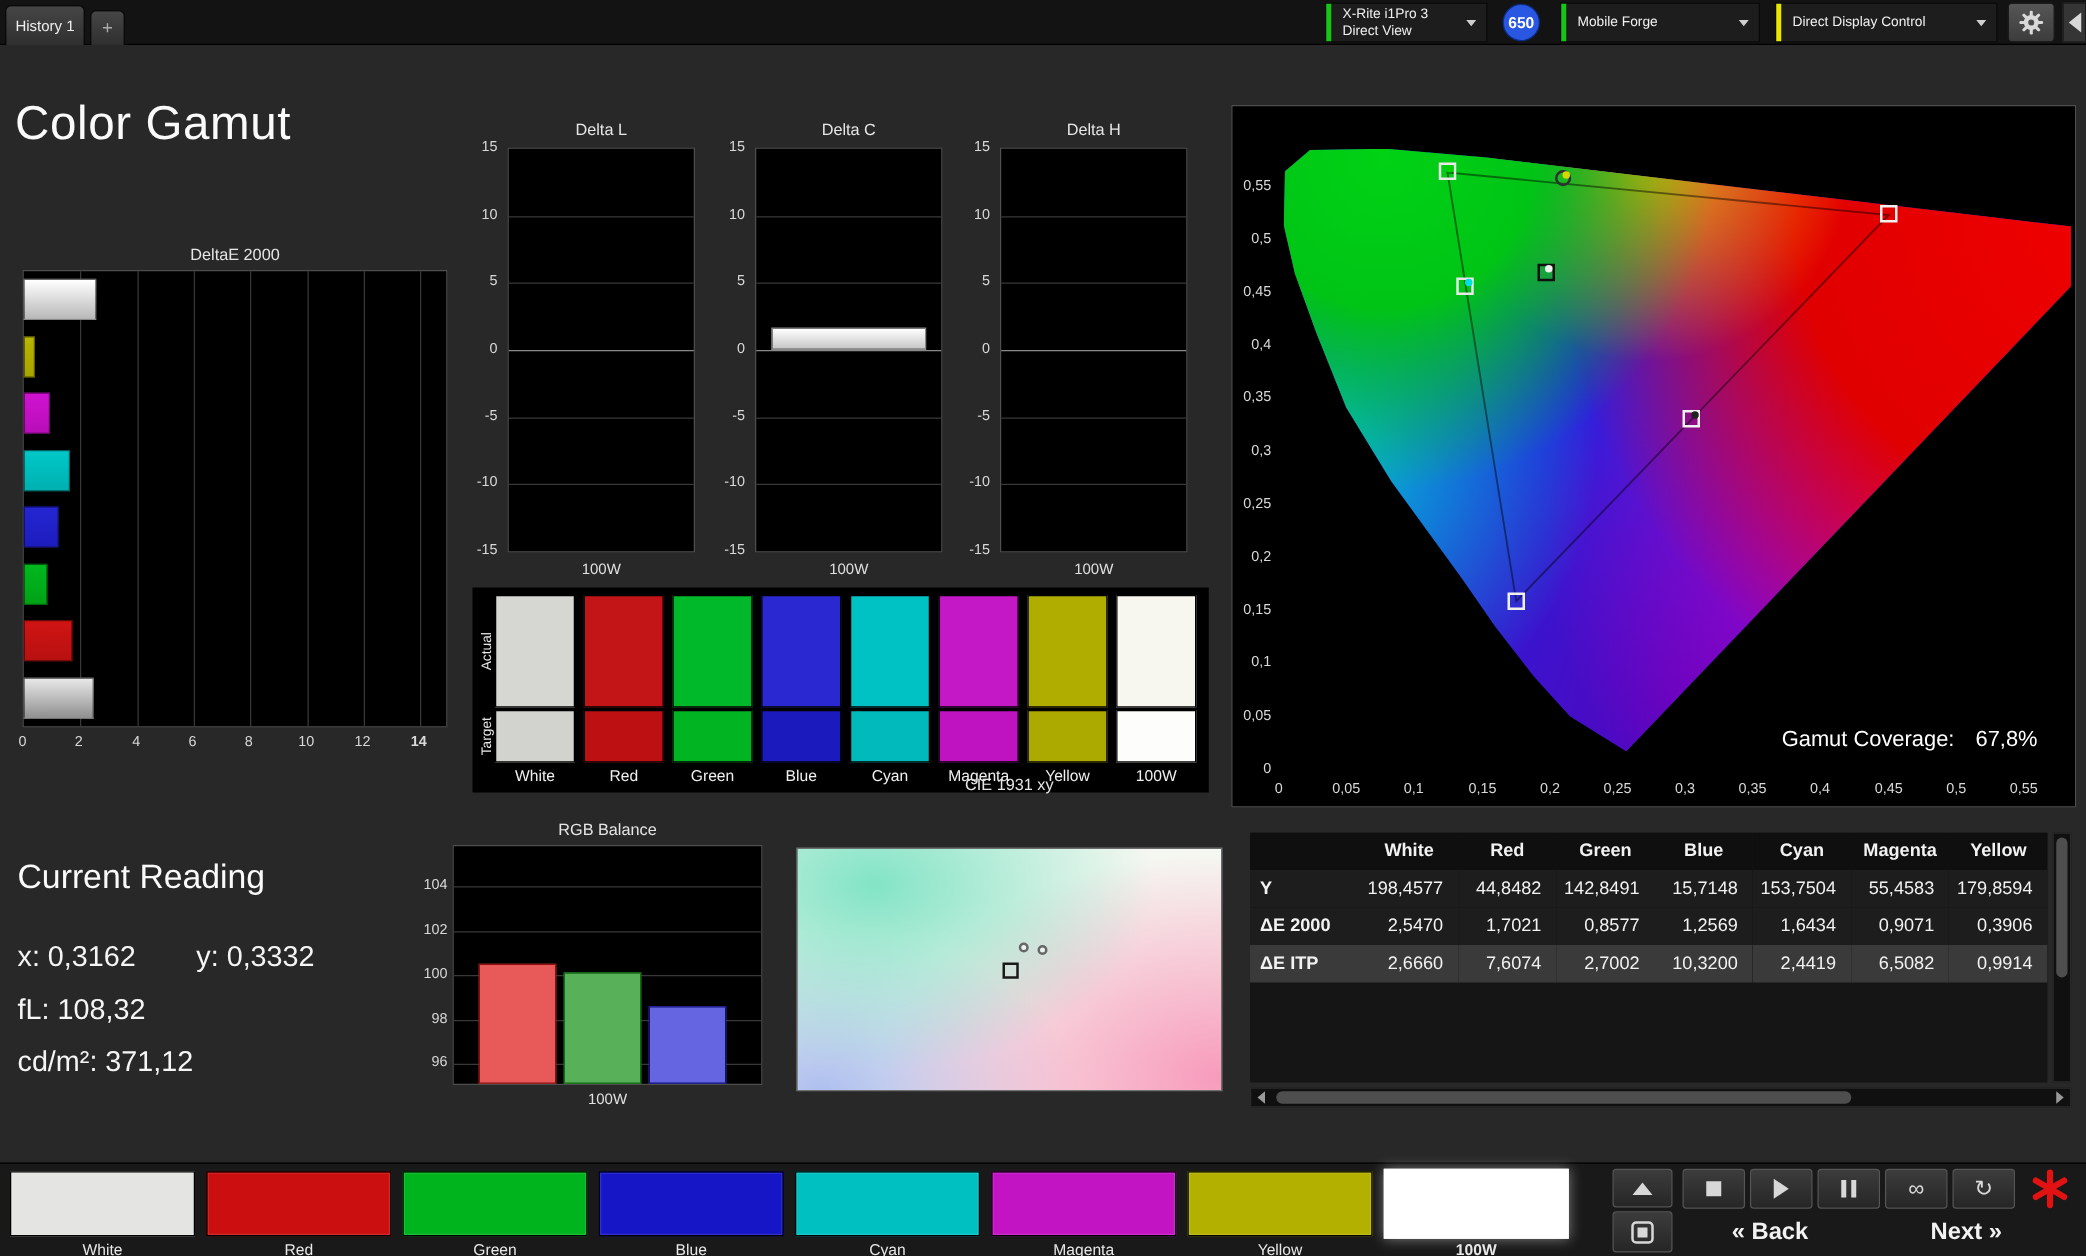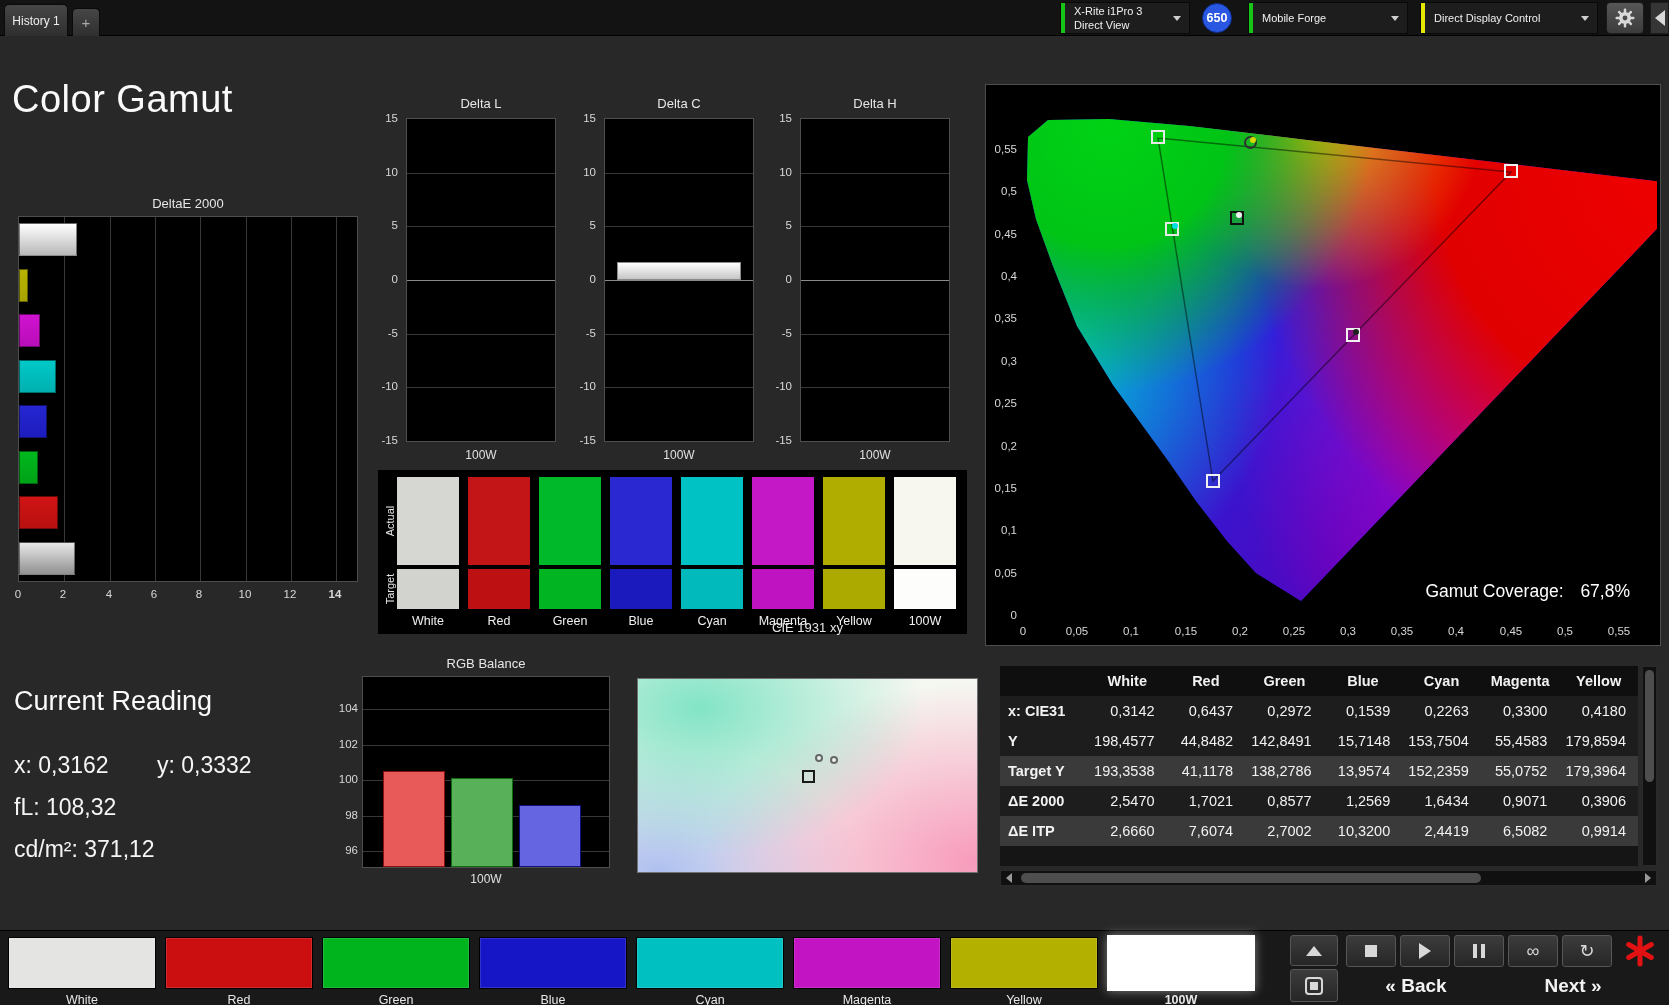--- a/index.html
+++ b/index.html
@@ -401,48 +401,28 @@
             <th>Red</th>
             <th>Green</th>
             <th>Blue</th>
             <th>Cyan</th>
             <th>Magenta</th>
             <th>Yellow</th>
           </tr>
         </thead>
       <tbody>
           <tr class="r-dark">
-            <th class="rowlabel">x: CIE31</th>
-            <td>0,3142</td>
-            <td>0,6437</td>
-            <td>0,2972</td>
-            <td>0,1539</td>
-            <td>0,2263</td>
-            <td>0,3300</td>
-            <td>0,4180</td>
-          </tr>
-          <tr class="r-dark">
             <th class="rowlabel">Y</th>
             <td>198,4577</td>
             <td>44,8482</td>
             <td>142,8491</td>
             <td>15,7148</td>
             <td>153,7504</td>
             <td>55,4583</td>
             <td>179,8594</td>
-          </tr>
-          <tr class="r-light">
-            <th class="rowlabel">Target Y</th>
-            <td>193,3538</td>
-            <td>41,1178</td>
-            <td>138,2786</td>
-            <td>13,9574</td>
-            <td>152,2359</td>
-            <td>55,0752</td>
-            <td>179,3964</td>
           </tr>
           <tr class="r-dark">
             <th class="rowlabel">ΔE 2000</th>
             <td>2,5470</td>
             <td>1,7021</td>
             <td>0,8577</td>
             <td>1,2569</td>
             <td>1,6434</td>
             <td>0,9071</td>
             <td>0,3906</td>

